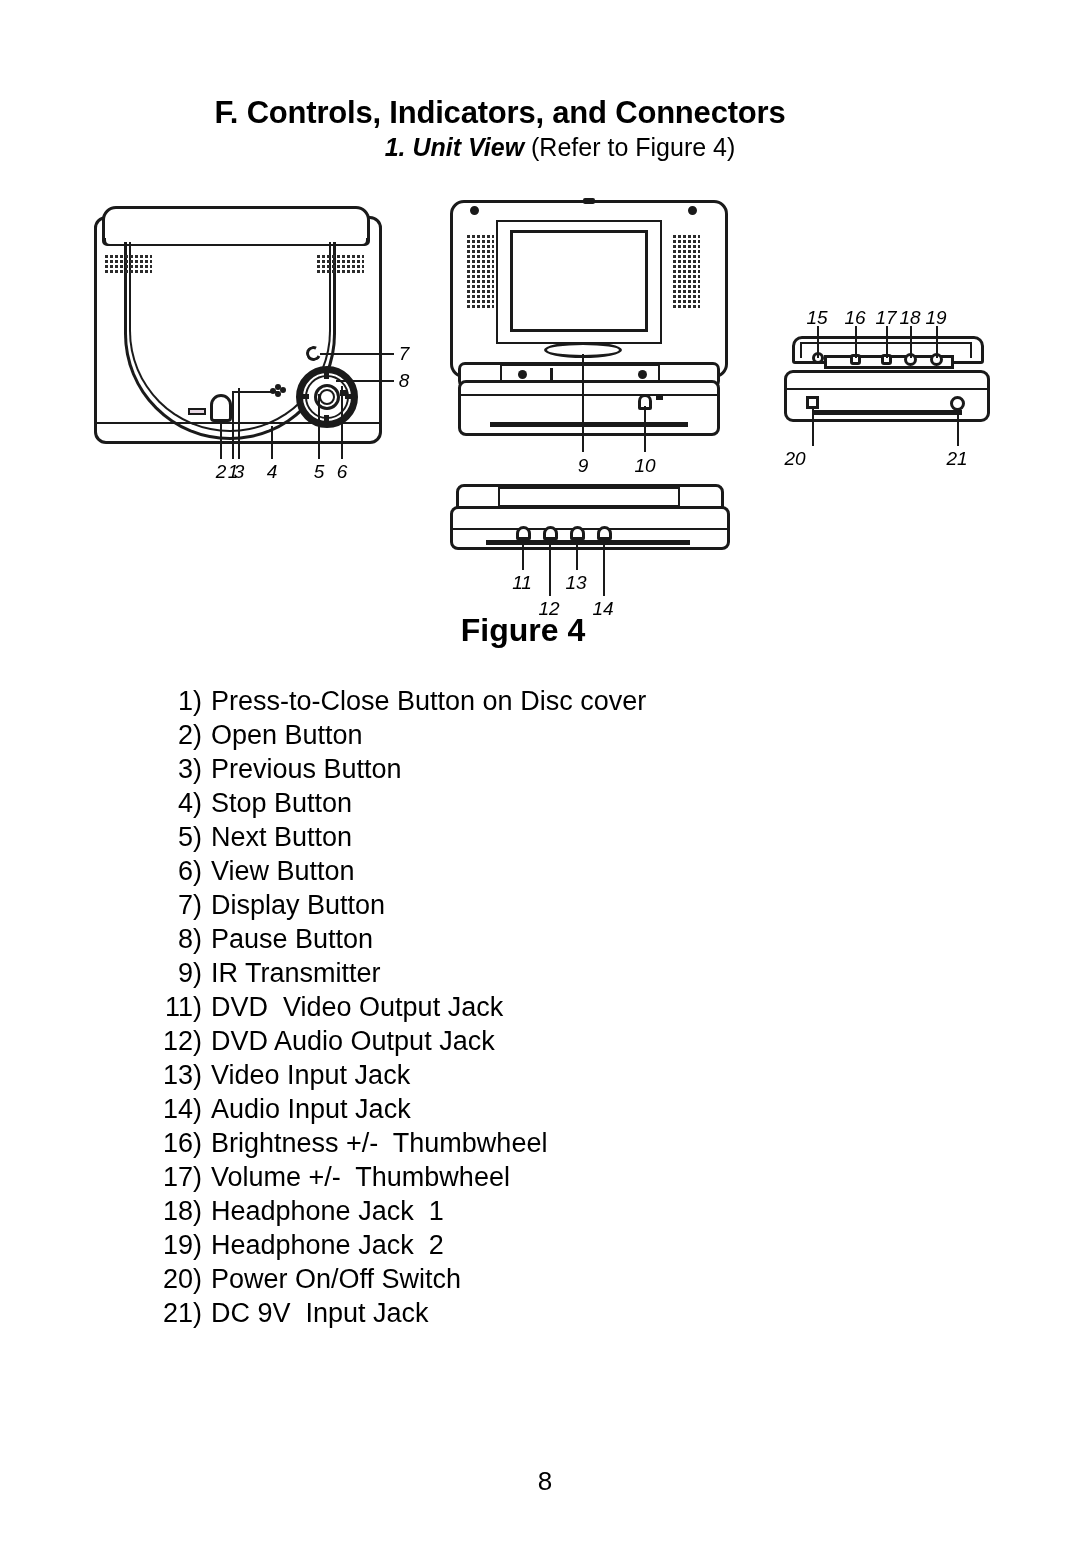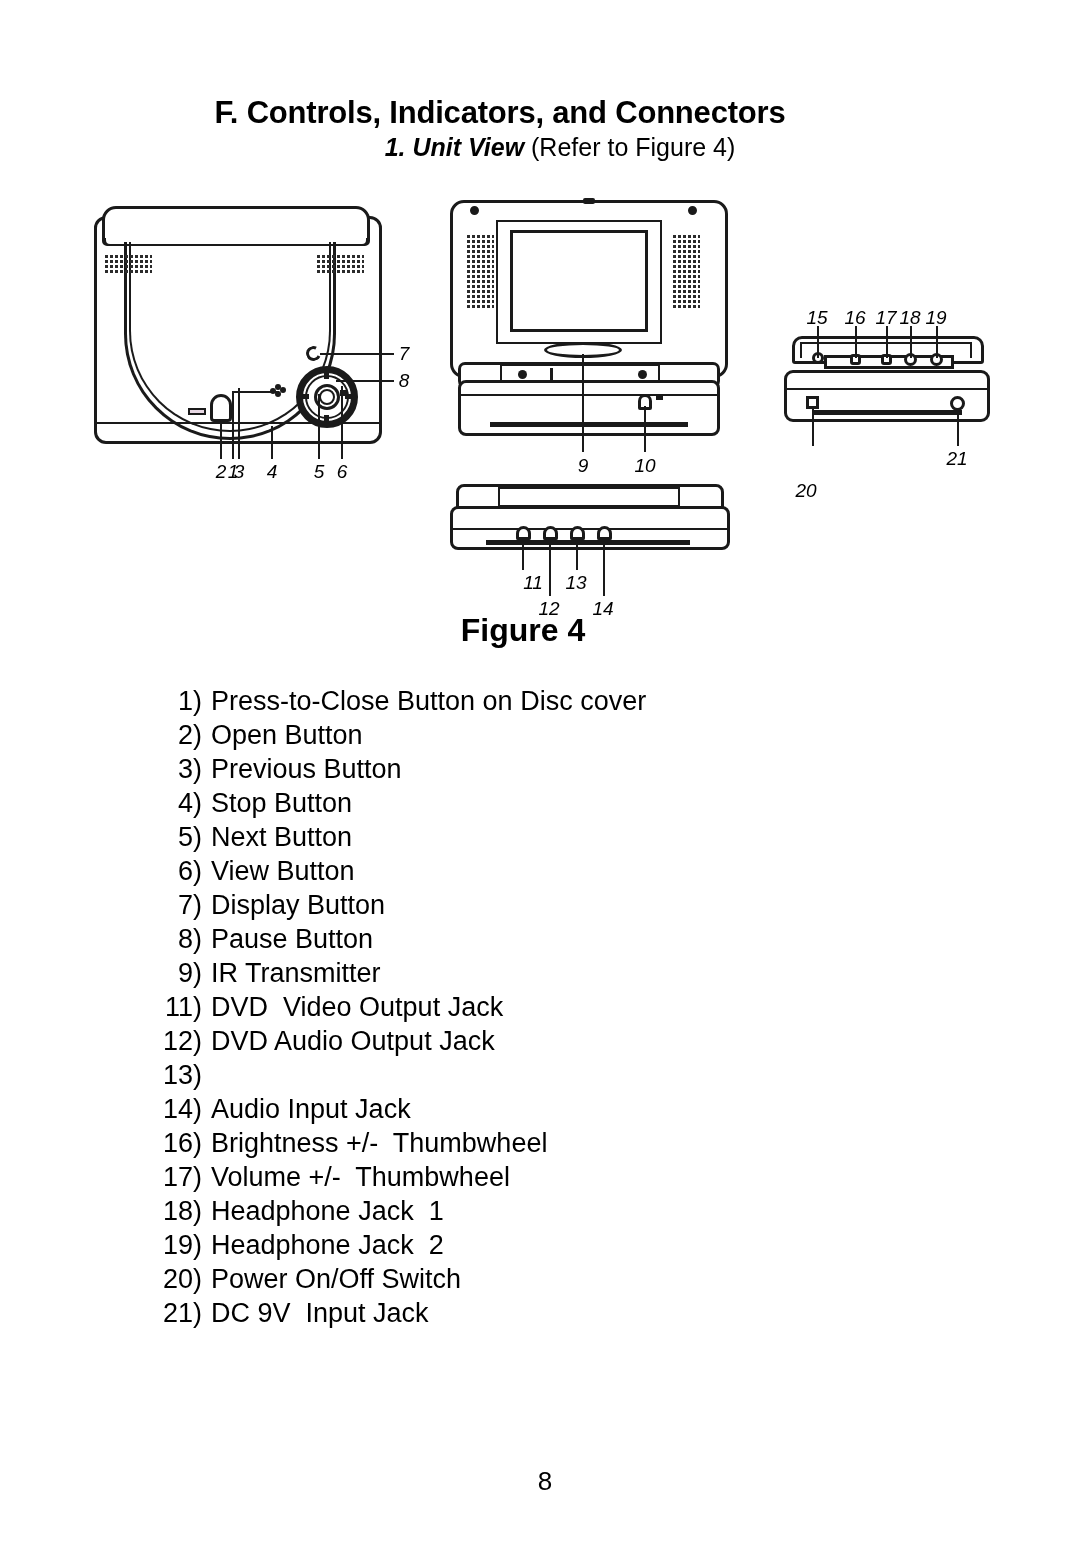--- a/index.html
+++ b/index.html
@@ -591,21 +591,21 @@
     <div class="rr-jack" style="left:76px;"></div>
     <div class="rr-jack" style="left:103px;"></div>
     <div class="rr-jack" style="left:130px;"></div>
     <div class="rr-jack" style="left:157px;"></div>
 
     <div class="lead" style="left:82px;  top:62px; height:30px;"></div>
     <div class="lead" style="left:109px; top:62px; height:56px;"></div>
     <div class="lead" style="left:136px; top:62px; height:30px;"></div>
     <div class="lead" style="left:163px; top:62px; height:56px;"></div>
 
-    <span class="cnum" style="left:80px;  top:95px;  width:26px;">11</span>
+    <span class="cnum" style="left:69px;  top:95px;  width:26px;">11</span>
     <span class="cnum" style="left:96px;  top:121px; width:26px;">12</span>
     <span class="cnum" style="left:123px; top:95px;  width:26px;">13</span>
     <span class="cnum" style="left:150px; top:121px; width:26px;">14</span>
   </div>
 
   <div class="view" id="view-side">
     <div class="sd-lid"></div>
     <div class="sd-lid-in"></div>
     <div class="sd-panel"></div>
     <div class="sd-body"></div>
@@ -626,21 +626,21 @@
     <div class="lead" style="left:132px; top:18px; height:32px;"></div>
     <div class="lead" style="left:158px; top:18px; height:32px;"></div>
     <div class="lead" style="left:34px;  top:100px; height:38px;"></div>
     <div class="lead" style="left:179px; top:102px; height:36px;"></div>
 
     <span class="cnum" style="left:26px;  top:0px;   width:26px;">15</span>
     <span class="cnum" style="left:64px;  top:0px;   width:26px;">16</span>
     <span class="cnum" style="left:95px;  top:0px;   width:26px;">17</span>
     <span class="cnum" style="left:119px; top:0px;   width:26px;">18</span>
     <span class="cnum" style="left:145px; top:0px;   width:26px;">19</span>
-    <span class="cnum" style="left:15px;  top:141px; width:26px;margin-top:32px;">20</span>
+    <span class="cnum" style="left:4px;  top:141px; width:26px;">20</span>
     <span class="cnum" style="left:166px; top:141px; width:26px;">21</span>
   </div>
 </div>
 
 <div class="fig-caption">Figure 4</div>
 
 <div class="item-list" id="item-list">
     <div class="item-row">
       <span class="item-num">1)</span>
       <span class="item-text">Press-to-Close Button on Disc cover</span>
@@ -680,20 +680,21 @@
     <div class="item-row">
       <span class="item-num">11)</span>
       <span class="item-text">DVD  Video Output Jack</span>
     </div>
     <div class="item-row">
       <span class="item-num">12)</span>
       <span class="item-text">DVD Audio Output Jack</span>
     </div>
     <div class="item-row">
       <span class="item-num">13)</span>
+      <span class="item-text">Video Input Jack</span>
     </div>
     <div class="item-row">
       <span class="item-num">14)</span>
       <span class="item-text">Audio Input Jack</span>
     </div>
     <div class="item-row">
       <span class="item-num">16)</span>
       <span class="item-text">Brightness +/-  Thumbwheel</span>
     </div>
     <div class="item-row">

